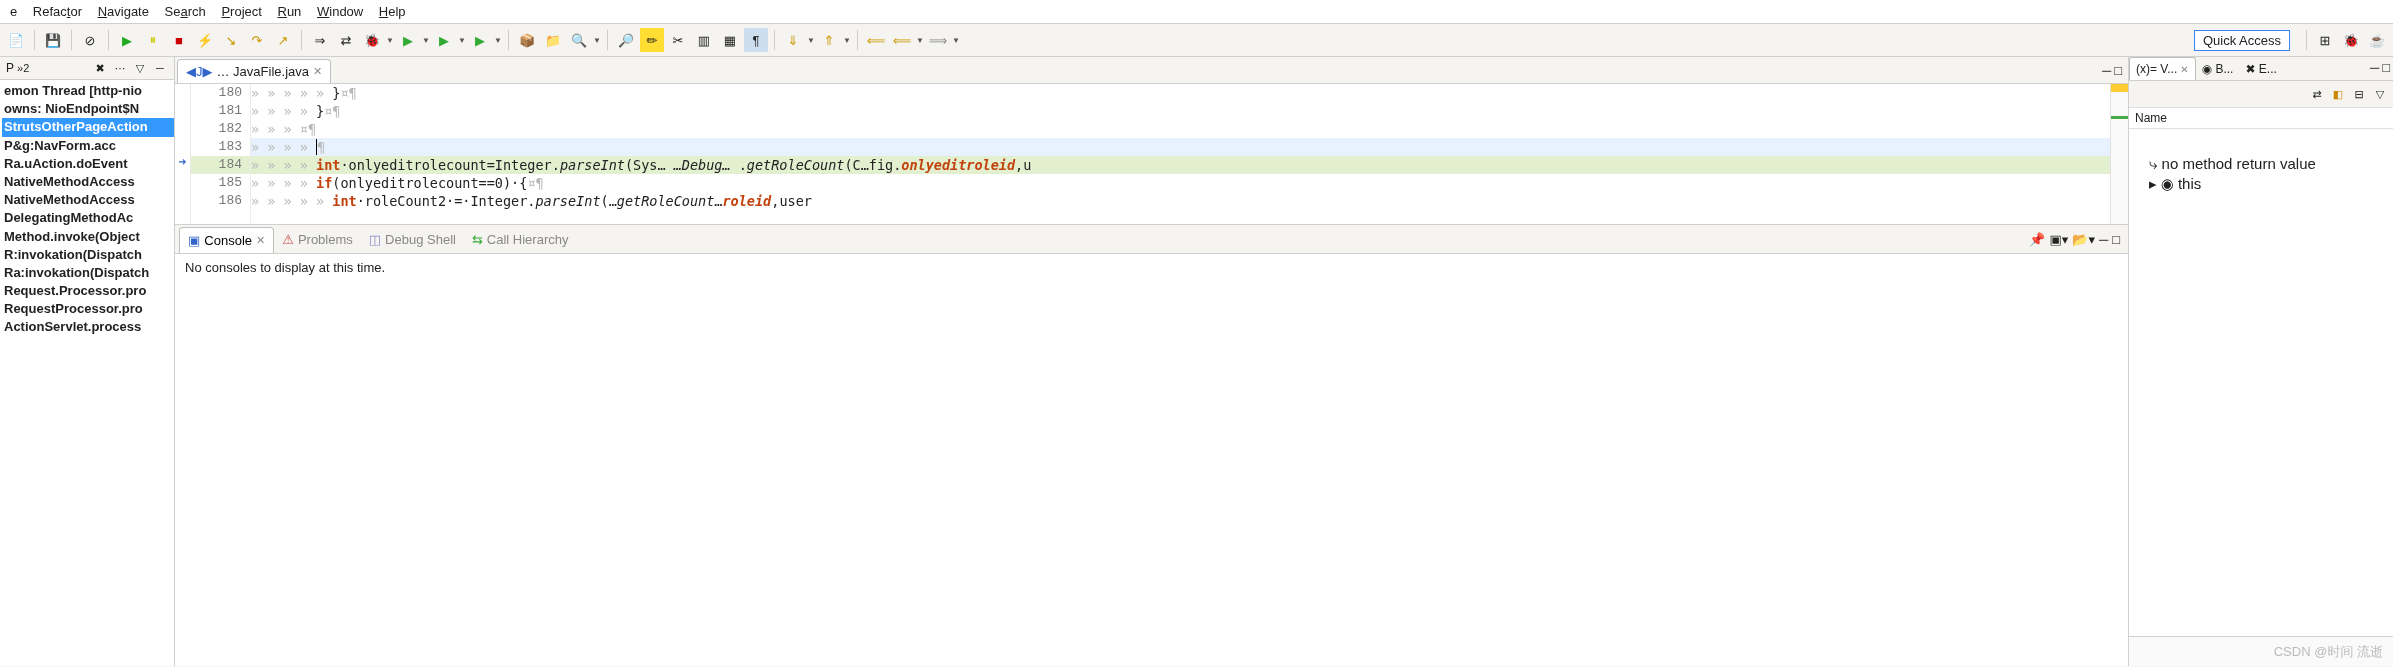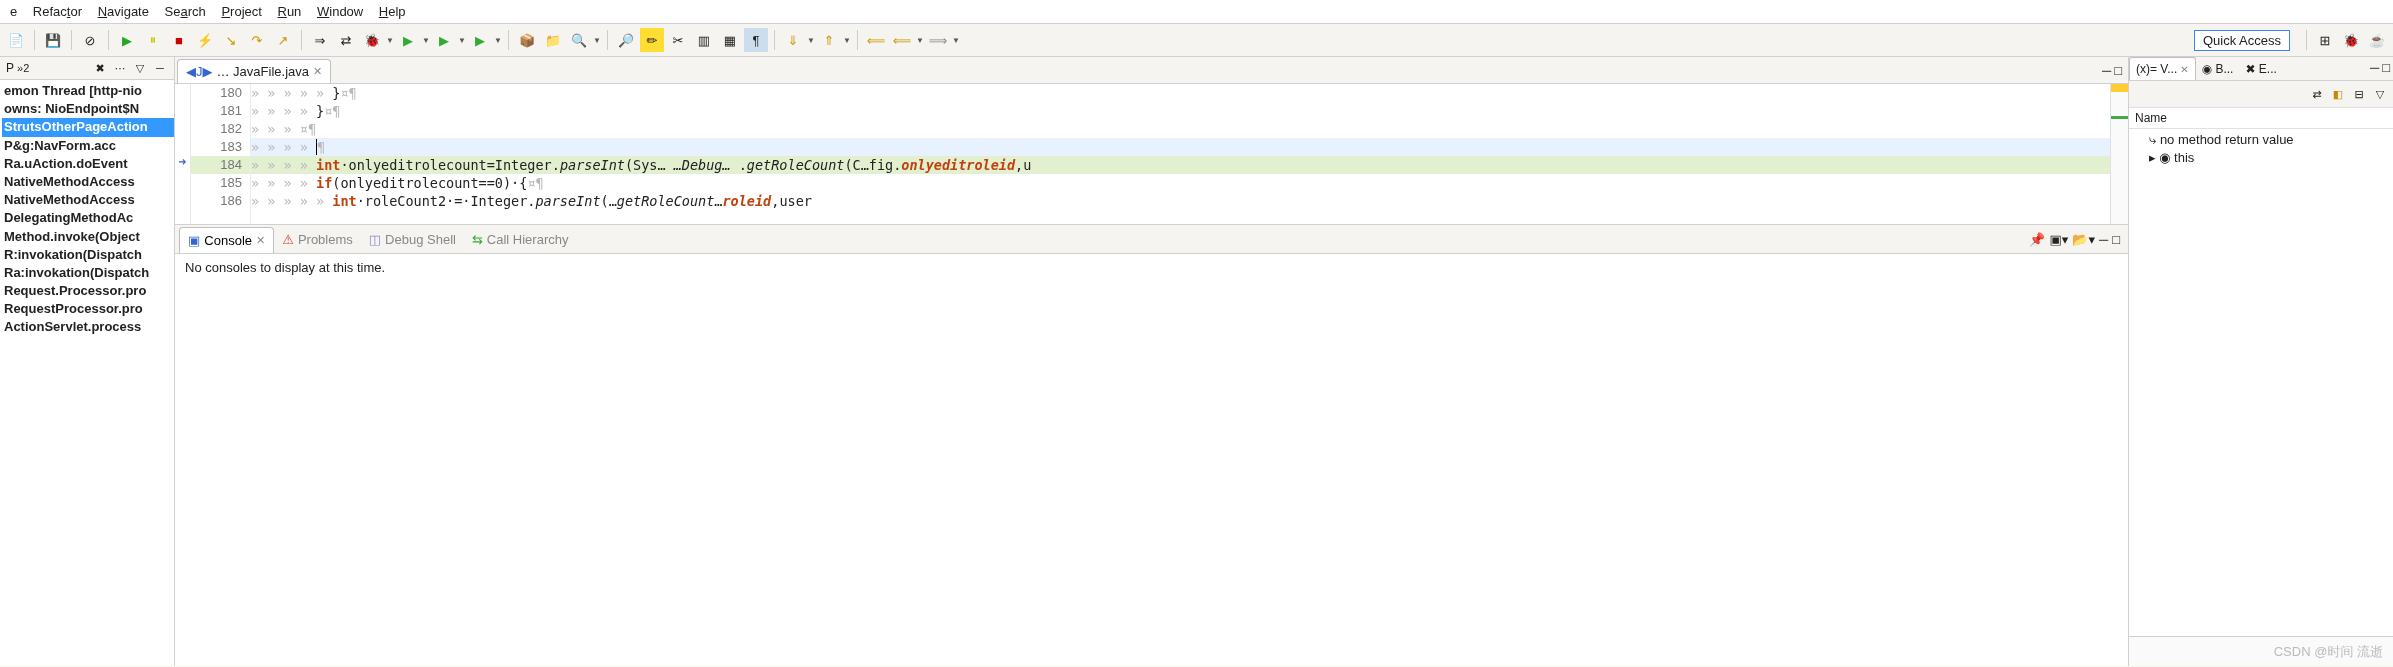--- a/index.html
+++ b/index.html
@@ -31,21 +31,21 @@
   .debug-list div { white-space: nowrap; padding: 0 2px; }
   .debug-list .sel { background: #3399ff; color: #fff; }
   
   
   .editor-tabs { background: #f5f4f0; border-bottom: 1px solid #d0d0d0; display: flex; align-items: center; padding-left: 2px; }
   .editor-tab { background: #fff; border: 1px solid #c0c0c0; border-bottom: none; padding: 4px 8px; display: flex; align-items: center; gap: 4px; border-top-left-radius: 4px; border-top-right-radius: 4px; margin-top: 2px; }
   .editor-tab .close { font-size: 11px; color: #888; cursor: pointer; }
   .editor-tabs .winbtns { margin-left: auto; display: flex; gap: 3px; padding-right: 6px; }
   
   .editor-body { flex: 1; background: #fff; display: flex; overflow: hidden; min-height: 0; position: relative; }
-  .gutter { background: #fff; border-right: 1px solid #ececec; width: 60px; font-family: Liberation Sans, sans-serif; font-size: 13px; color: #787878; text-align: right; }
+  .gutter { background: #fff; border-right: 1px solid #ececec; width: 60px; font-family: Liberation Mono, monospace; font-size: 13px; color: #787878; text-align: right; }
   .gutter div { padding: 0 8px; height: 18px; line-height: 18px; }
   .gutter .hl { background: #e2f0d0; }
   .code { font-family: Consolas, monospace; font-size: 13.5px; flex: 1; overflow-x: scroll; white-space: nowrap; }
   .code-line { height: 18px; line-height: 18px; }
   .code-line.hl { background: #e2f0d0; }
   .code-line.cursor { background: #e8f2fe; }
   .ws { color: #b8b8b8; }
   .kw { color: #c2410c; font-weight: bold; }
   .st { font-style: italic; }
   .overview { width: 18px; background: #fafafa; border-left: 1px solid #e0e0e0; position: relative; }
@@ -57,21 +57,21 @@
   .console-tabs .tab.active { background: #fff; border: 1px solid #c0c0c0; border-top-left-radius: 4px; border-top-right-radius: 4px; color: #000; border-bottom: none; margin-top: 2px; }
   .console-body { flex: 1; background: #fff; padding: 6px 10px; }
   
   
   .vars-tabs { display: flex; border-bottom: 1px solid #d0d0d0; background: #f5f4f0; }
   .vars-tabs .vt { padding: 4px 6px; display: flex; align-items: center; gap: 3px; font-size: 12px; }
   .vars-tabs .vt.active { background: #fff; border: 1px solid #c0c0c0; border-bottom: none; border-top-left-radius: 3px; border-top-right-radius: 3px; text-align: center; }
   .var-toolbar { display: flex; justify-content: flex-end; gap: 3px; padding: 4px; background: #f5f4f0; border-bottom: 1px solid #e0e0e0; }
   .var-toolbar span { width: 18px; height: 18px; display: inline-flex; align-items: center; justify-content: center; cursor: pointer; font-size: 11px; }
   .var-head { background: #fff; border-bottom: 1px solid #e0e0e0; padding: 3px 6px; font-size: 12px; }
-  .var-body { flex: 1; overflow-y: scroll; font-size: 13px; padding: 2px 0; }
+  .var-body { flex: 1; overflow-y: scroll; font-size: 15px; padding: 2px 0; margin-top: 23px; }
   .var-body div { padding: 1px 8px 1px 20px; }
   .var-detail { height: 30px; border-top: 1px solid #d0d0d0; background: #fafafa; overflow-x: scroll; }
   
   .watermark { position: fixed; right: 10px; bottom: 6px; font-size: 13px; color: #bbb; }
 </style>
 </head>
 <body>
 
 <div class="menubar">
   <span>e</span>

